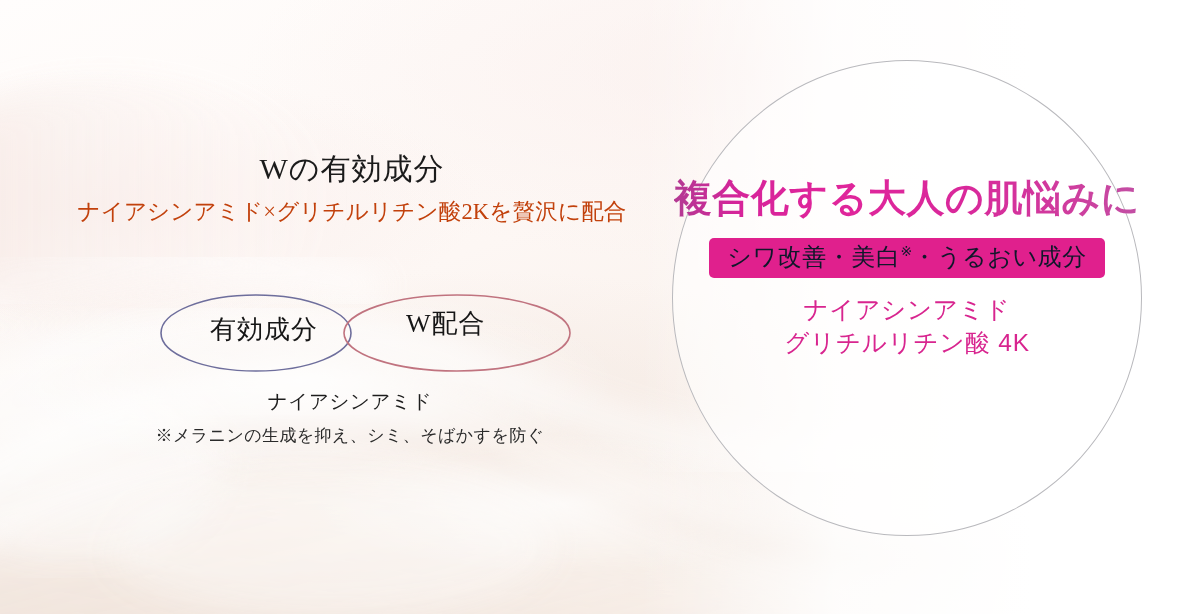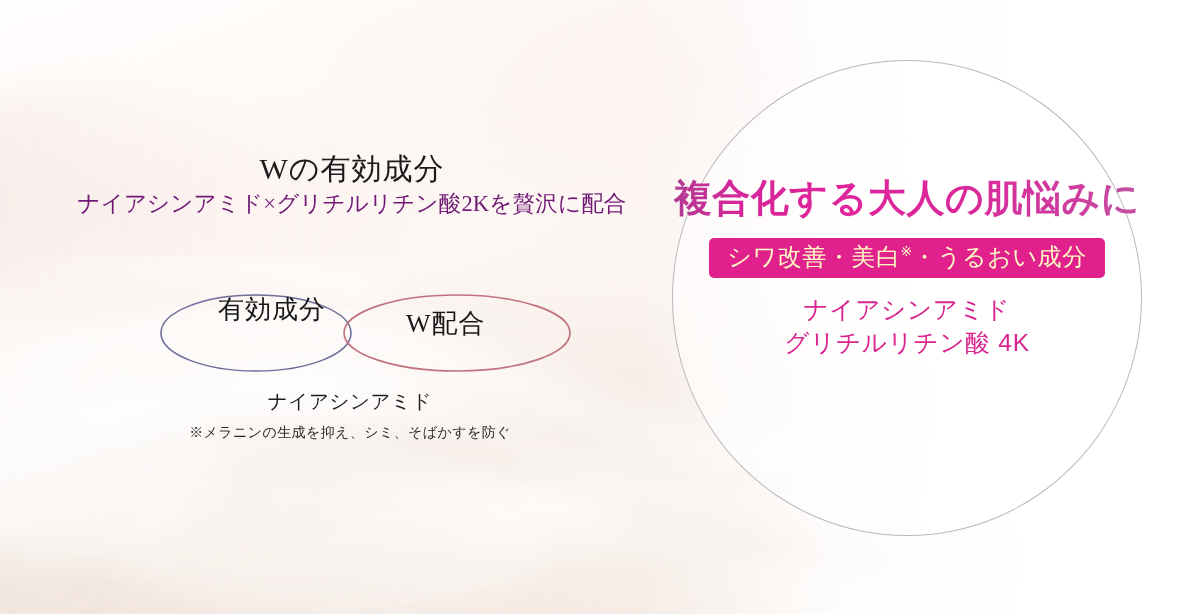--- a/index.html
+++ b/index.html
@@ -59,26 +59,26 @@
     width: 580px;
     text-align: center;
   }
 
   .w-heading {
     font-size: 30px;
     letter-spacing: 1px;
     color: #1b1b1b;
     font-weight: 400;
     line-height: 1.25;
-    margin: 0 0 0 0;
+    margin: 0 0 8px 0;
   }
 
   .lead-line {
     font-size: 22.5px;
-    color: #701a75;
+    color: #c2410c;
     line-height: 1.42;
     letter-spacing: 0.2px;
     margin: 0;
     white-space: nowrap;
   }
 
   
   .venn-wrap {
     position: absolute;
     left: 100px;
@@ -88,21 +88,21 @@
   }
   .venn-wrap svg { display: block; }
 
   .venn-label {
     position: absolute;
     font-size: 26px;
     color: #161616;
     letter-spacing: 1px;
     white-space: nowrap;
   }
-  .venn-label.left  { left: 110px; top: 4px; margin-left: 8px; }
+  .venn-label.left  { left: 110px; top: 24px; }
   .venn-label.right { left: 306px; top: 18px; text-align: right; }
 
   
   .ingredients {
     position: absolute;
     left: 100px;
     top: 388px;
     width: 500px;
     display: flex;
     justify-content: center;
@@ -113,21 +113,21 @@
     color: #1d1d1d;
     letter-spacing: 0.6px;
     white-space: nowrap;
   }
   .footnote {
     position: absolute;
     left: 100px;
     top: 424px;
     width: 500px;
     text-align: center;
-    font-size: 14px;
+    font-size: 17px;
     color: #2a2a2a;
     letter-spacing: 0.4px;
     white-space: nowrap;
   }
 
   
   .circle {
     position: absolute;
     left: 672px;
     top: 60px;
@@ -172,21 +172,21 @@
     font-size: 25px;
     color: #d8258f;
     letter-spacing: 1.2px;
     white-space: nowrap;
     font-weight: 500;
     margin-bottom: 9px;
   }
 
   .badge {
     background: #e0208d;
-    color: #fef9c3;
+    color: #0f172a;
     font-family: "Liberation Sans", "DejaVu Sans", sans-serif;
     font-size: 24px;
     font-weight: 500;
     letter-spacing: 0.6px;
     padding: 4px 18px 6px 18px;
     border-radius: 5px;
     white-space: nowrap;
     line-height: 1.24;
     margin-bottom: 15px;
   }

